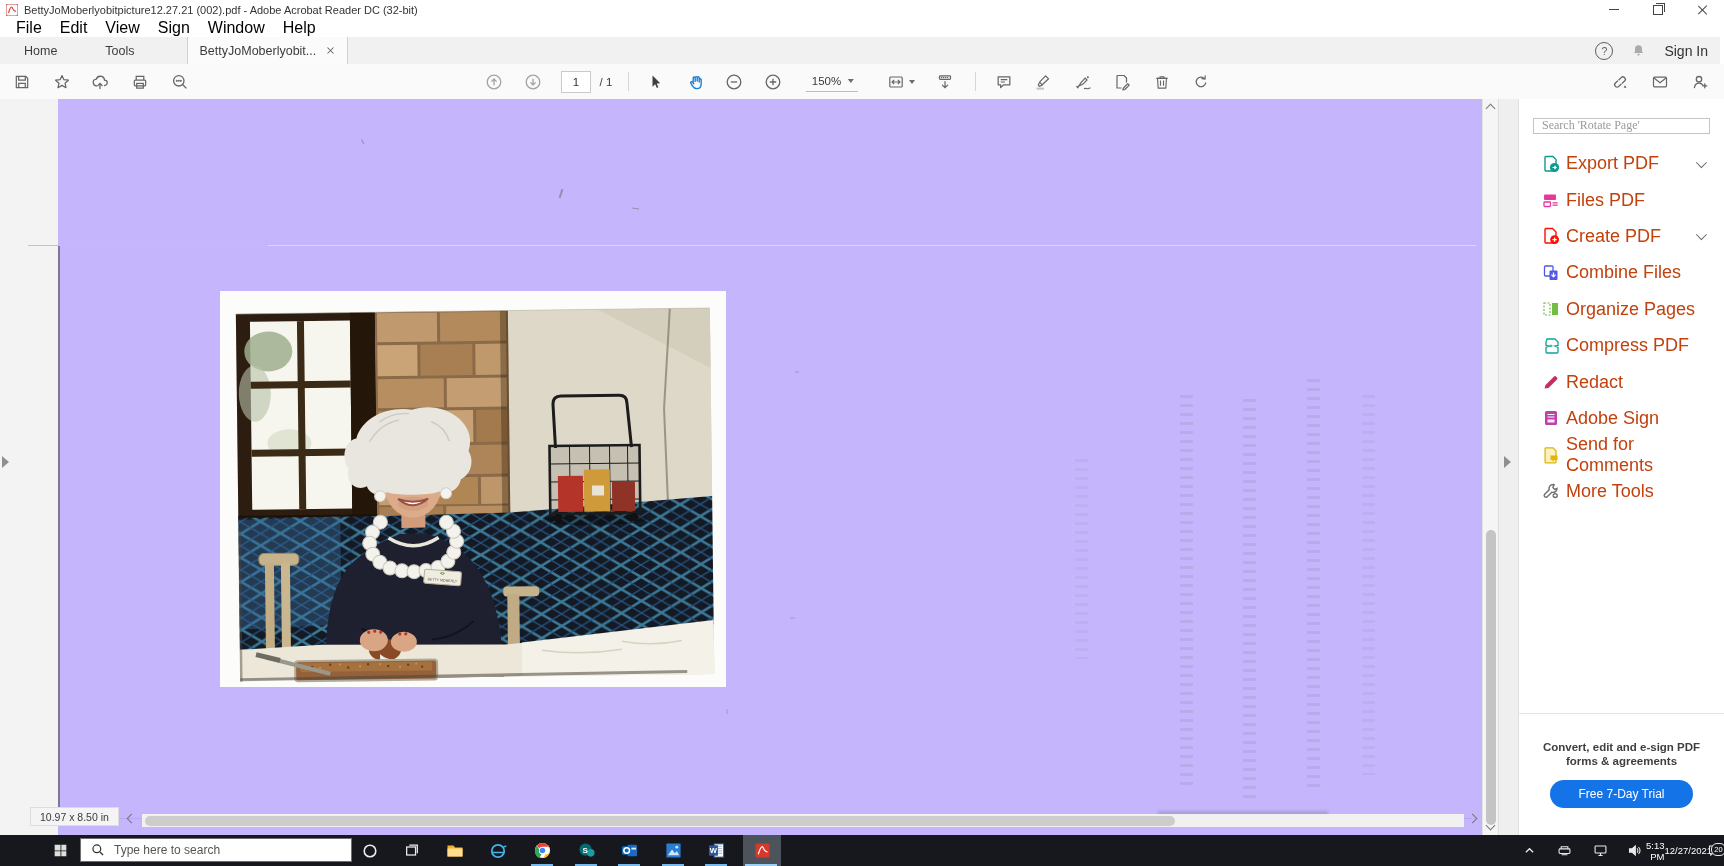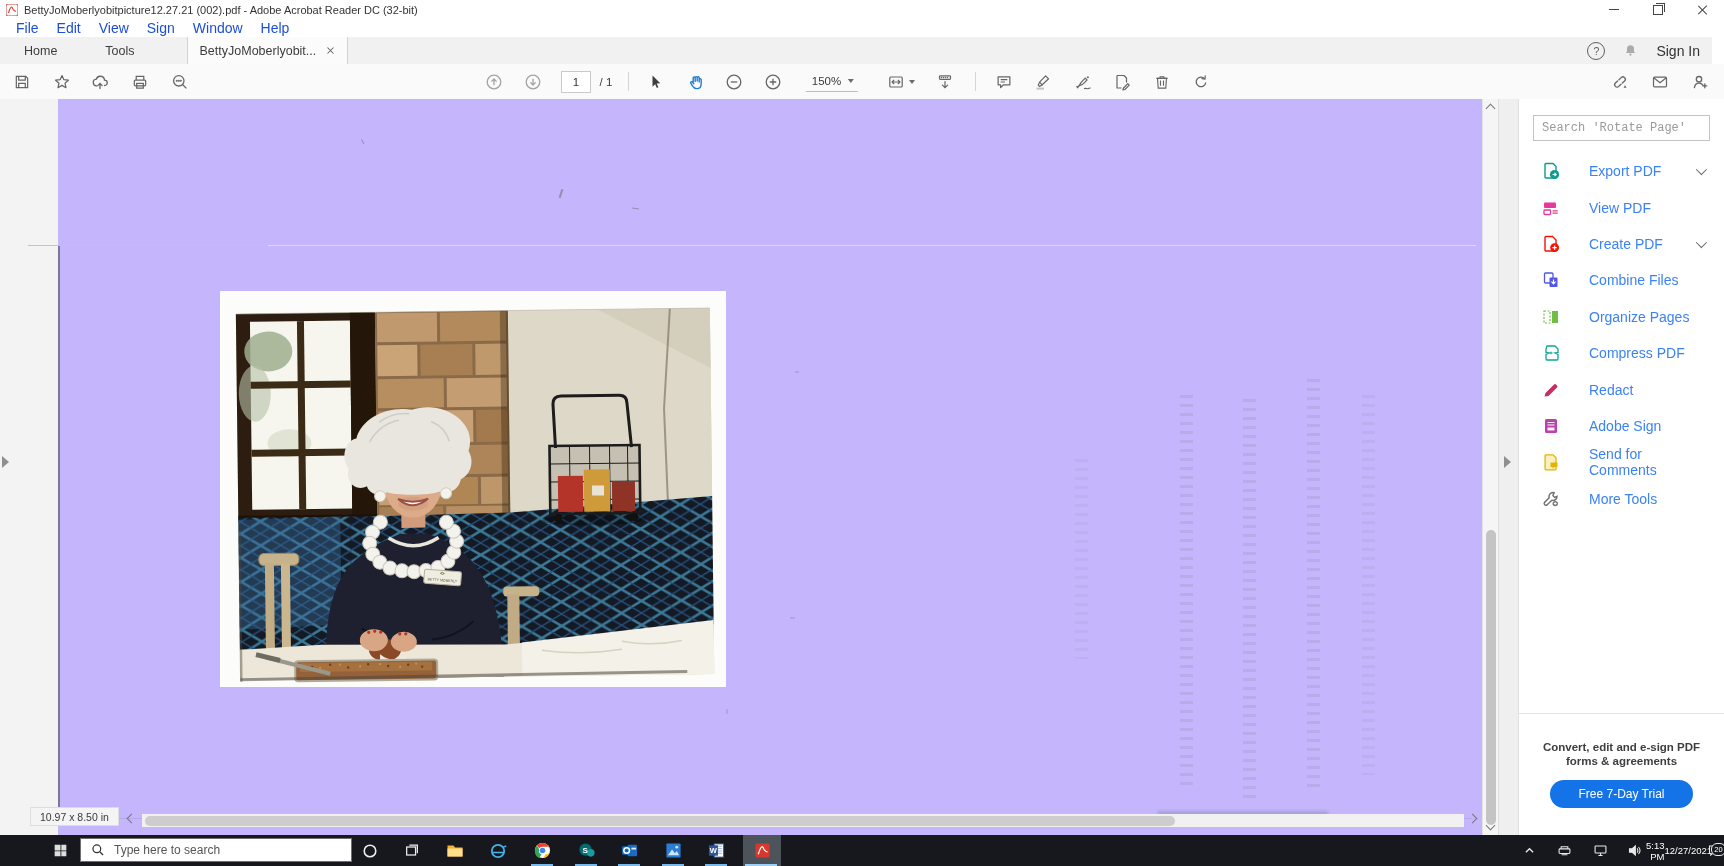--- a/index.html
+++ b/index.html
@@ -11,24 +11,24 @@
   .titlebar .appico{margin:0 6px 0 6px}
   .winbtns{position:absolute;right:0;top:0;height:19px;display:flex}
   .winbtn{width:44px;height:19px;display:flex;align-items:center;justify-content:center;}
   .mini{width:10px;height:1px;background:#444}
   .resto{width:8px;height:8px;border:1px solid #444;position:relative}
   .resto:before{content:"";position:absolute;left:2px;top:-3px;width:8px;height:8px;border:1px solid #444;border-bottom:none;border-left:none}
   .closx{position:relative;width:10px;height:10px}
   .closx:before,.closx:after{content:"";position:absolute;left:4.5px;top:-1px;width:1.2px;height:12px;background:#444}
   .closx:before{transform:rotate(45deg)}.closx:after{transform:rotate(-45deg)}
   
-  .menubar{position:absolute;top:19px;left:0;right:0;height:18px;background:#fff;display:flex;align-items:center;font-size:14px;color:#1d4ed8;padding-left:7px}
+  .menubar{position:absolute;top:19px;left:0;right:0;height:18px;background:#fff;display:flex;align-items:center;font-size:16px;color:#000000;padding-left:7px}
   .menubar span{padding:0 9px;cursor:default}
   
-  .tabbar{position:absolute;top:37px;left:0;right:12px;height:27px;background:#f1f1f1;border-bottom:1px solid #dadada;display:flex;align-items:flex-start;font-size:12.5px;color:#3c3c3c}
+  .tabbar{position:absolute;top:37px;left:0;right:4px;height:27px;background:#f1f1f1;border-bottom:1px solid #dadada;display:flex;align-items:flex-start;font-size:12.5px;color:#3c3c3c}
   .tabbtn{padding:0 24px;height:100%;display:flex;align-items:center}
   .doctab{margin-left:28px;height:100%;display:flex;align-items:center;gap:10px;padding:0 12px;background:#fbfbfb;border-left:1px solid #d2d2d2;border-right:1px solid #d2d2d2;max-width:190px}
   .tabright{position:absolute;right:12px;top:0;height:100%;display:flex;align-items:center;gap:18px}
   .helpq{width:16px;height:16px;border:1.3px solid #5f5f5f;border-radius:50%;font-size:10.5px;display:flex;align-items:center;justify-content:center;color:#5f5f5f}
   
   .toolbar{position:absolute;top:64px;left:0;right:0;height:35px;background:#fafafa;border-bottom:1px solid #cfcfcf}
   .tb{position:absolute;top:50%;transform:translate(-50%,-50%);display:flex;align-items:center}
   .tbdiv{position:absolute;top:8px;width:1px;height:19px;background:#d6d6d6}
   .pageinput{width:24px;height:18px;border:1px solid #c9c9c9;background:#fff;font-size:11.5px;text-align:center;color:#333;font-family:"Liberation Sans",sans-serif}
   .zoomdd{border-bottom:1px solid #bdbdbd;padding:3px 4px 4px 6px;display:flex;align-items:center;gap:7px;font-size:11.5px;color:#3a3a3a}
@@ -56,24 +56,24 @@
   .hthumb{position:absolute;left:3px;top:1.5px;height:10px;width:1030px;background:#cdcdcd;border-radius:5px}
   
   .vscroll{position:relative;width:15px;background:#f5f5f5;border-left:1px solid #e3e3e3}
   .vthumb{position:absolute;left:2.5px;top:431px;width:10px;height:295px;background:#c4c4c4;border-radius:5px}
   .vup{position:absolute;left:4px;top:6px;transform:rotate(-135deg)}
   .vdn{position:absolute;left:4px;bottom:6px;transform:rotate(45deg)}
   .edgestrip{position:relative;width:19px;background:#efefef;border-left:1px solid #dedede}
   .expandR{position:absolute;left:5px;top:357px;width:0;height:0;border-top:6px solid transparent;border-bottom:6px solid transparent;border-left:7px solid #8f8f8f}
   
   .panel{position:relative;flex:1;background:#fff;border-left:1px solid #e0e0e0;padding:16px 14px 0 14px;box-sizing:border-box}
-  .psearch{width:100%;height:26px;box-sizing:border-box;border:1px solid #c4c4c4;background:#fff;font-size:12px;padding:0 8px;color:#444;font-family:Liberation Mono, monospace}
+  .psearch{width:100%;height:16px;box-sizing:border-box;border:1px solid #c4c4c4;background:#fff;font-size:12px;padding:0 8px;color:#444;font-family:Liberation Serif, serif}
   .psearch::placeholder{color:#9a9a9a}
   .toollist{margin-top:12px}
-  .tool{display:flex;align-items:center;height:36.4px;gap:29px;font-size:14px;color:#3b82f6;padding-left:9px;cursor:default}
+  .tool{display:flex;align-items:center;height:36.4px;gap:6px;font-size:18px;color:#c2410c;padding-left:9px;cursor:default}
   .tool .lbl{flex:0 1 auto}
   .tchev{margin-left:auto;margin-right:6px;width:7px;height:7px;border-right:1.6px solid #666;border-bottom:1.6px solid #666;transform:rotate(45deg) translateY(-2px)}
   .panelbottom{position:absolute;left:0;right:0;top:614px;border-top:1px solid #e4e4e4;text-align:center;padding-top:26px}
   .promo{font-size:11.5px;font-weight:bold;color:#3f3f3f;line-height:14px}
   .trial{display:inline-block;margin-top:12px;background:#1473E6;color:#fff;font-size:12px;border:none;border-radius:14px;padding:7px 28px;font-family:"Liberation Sans",sans-serif}
   
   .taskbar{position:absolute;left:0;right:0;bottom:0;height:31px;background:#16181d}
   .tbcell{position:absolute;top:0;height:31px;width:36px;display:flex;align-items:center;justify-content:center}
   .tsearch{position:absolute;left:80px;top:3px;width:272px;height:24px;background:#fff;border:1px solid #6e6e6e;display:flex;align-items:center;gap:9px;padding-left:10px;font-size:12px;color:#555;box-sizing:border-box}
   .runline{position:absolute;bottom:0;left:7px;width:22px;height:2px;background:#76b9ed}
@@ -520,21 +520,21 @@
             <span class="tchev"></span>
         </div>
         <div class="tool">
           <span>
               <svg width="18" height="18" viewBox="0 0 18 18">
                 <rect x="2" y="3.5" width="12" height="5.5" rx="1" fill="#E5399B"></rect>
                 <rect x="2" y="11" width="6.5" height="4.5" rx=".8" fill="none" stroke="#E5399B" stroke-width="1.3"></rect>
                 <path d="M10.5 11.8h5.2M10.5 14.2h5.2" stroke="#E5399B" stroke-width="1.3"></path>
               </svg>
             </span>
-          <span class="lbl">View PDF</span>
+          <span class="lbl">Files PDF</span>
         </div>
         <div class="tool">
           <span>
               <svg width="18" height="18" viewBox="0 0 18 18">
                 <path d="M4 1.5h6.5L14 5v10a1 1 0 0 1-1 1H4a1 1 0 0 1-1-1V2.5a1 1 0 0 1 1-1z" fill="#fff" stroke="#FA0F00" stroke-width="1.4"></path>
                 <circle cx="12.6" cy="12.6" r="4.4" fill="#FA0F00"></circle>
                 <path d="M12.6 10.4v4.4M10.4 12.6h4.4" stroke="#fff" stroke-width="1.3"></path>
               </svg>
             </span>
           <span class="lbl">Create PDF</span>

